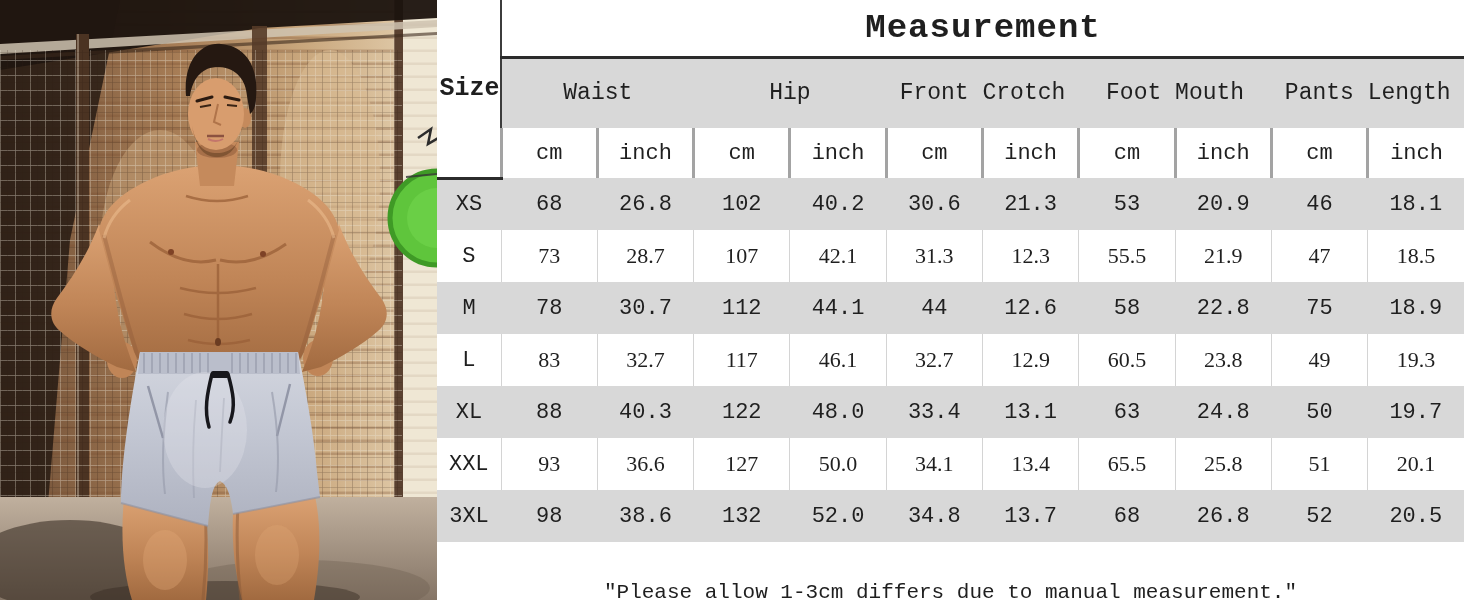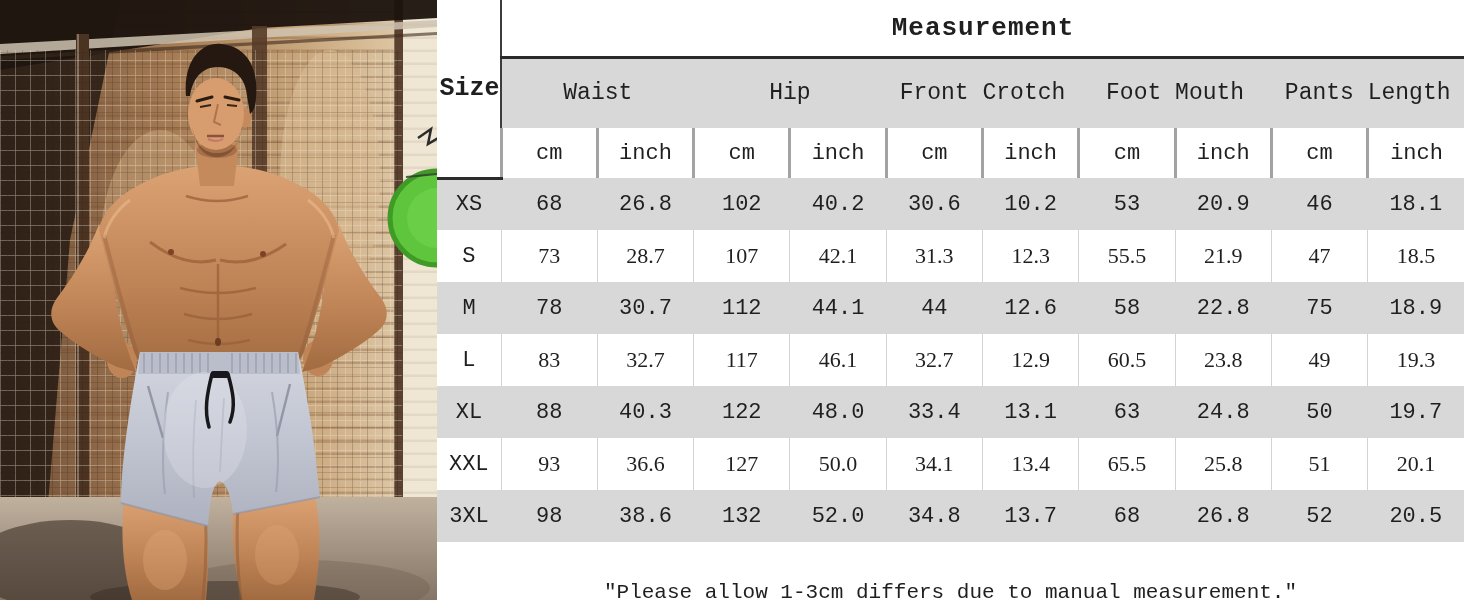--- a/index.html
+++ b/index.html
@@ -11,21 +11,21 @@
     color:#1f1f1f;
   }
   .photo { width:437px; height:600px; flex:0 0 437px; position:relative; }
   .photo svg { display:block; width:437px; height:600px; }
 
   .table-area { width:1027px; flex:0 0 1027px; display:flex; flex-direction:column; }
   table { border-collapse:collapse; table-layout:fixed; width:100%; }
   td { text-align:center; vertical-align:middle; padding:0; overflow:hidden; white-space:nowrap; }
 
   .r-title td.m-title { height:57px; background:#ffffff; border-bottom:3px solid #2b2b2b;
-                        font-weight:bold; font-size:26px; letter-spacing:1px; }
+                        font-weight:bold; font-size:34px; letter-spacing:1px; }
   td.size-head { background:#ffffff; border-right:2px solid #3c3c3c; border-bottom:3px solid #2b2b2b;
                  font-weight:bold; font-size:25px;text-align:right; }
   .r-groups td { height:71px; background:#d8d8d8; font-size:23px; }
   .r-units td  { height:50px; background:#ffffff; border-left:3px solid #a3a3a3; font-size:22px;margin-left:35px; }
   .r-data td   { height:52px; font-size:22px; }
   .r-gray td   { background:#d8d8d8; }
   .r-white td  { background:#ffffff; }
   .r-white td.val-cell { border-left:1px solid #d4d4d4;font-family:Liberation Serif, serif; }
   .note { height:55px; display:flex; align-items:center; justify-content:center;
           font-size:21px; background:#ffffff;margin-top:39px; }
@@ -215,21 +215,21 @@
           <td>inch</td>
         </tr>
 
       <tr class="r-data r-gray">
             <td class="size-cell">XS</td>
             <td class="val-cell">68</td>
             <td class="val-cell">26.8</td>
             <td class="val-cell">102</td>
             <td class="val-cell">40.2</td>
             <td class="val-cell">30.6</td>
-            <td class="val-cell">10.2</td>
+            <td class="val-cell">21.3</td>
             <td class="val-cell">53</td>
             <td class="val-cell">20.9</td>
             <td class="val-cell">46</td>
             <td class="val-cell">18.1</td>
           </tr>
           <tr class="r-data r-white">
             <td class="size-cell">S</td>
             <td class="val-cell">73</td>
             <td class="val-cell">28.7</td>
             <td class="val-cell">107</td>

